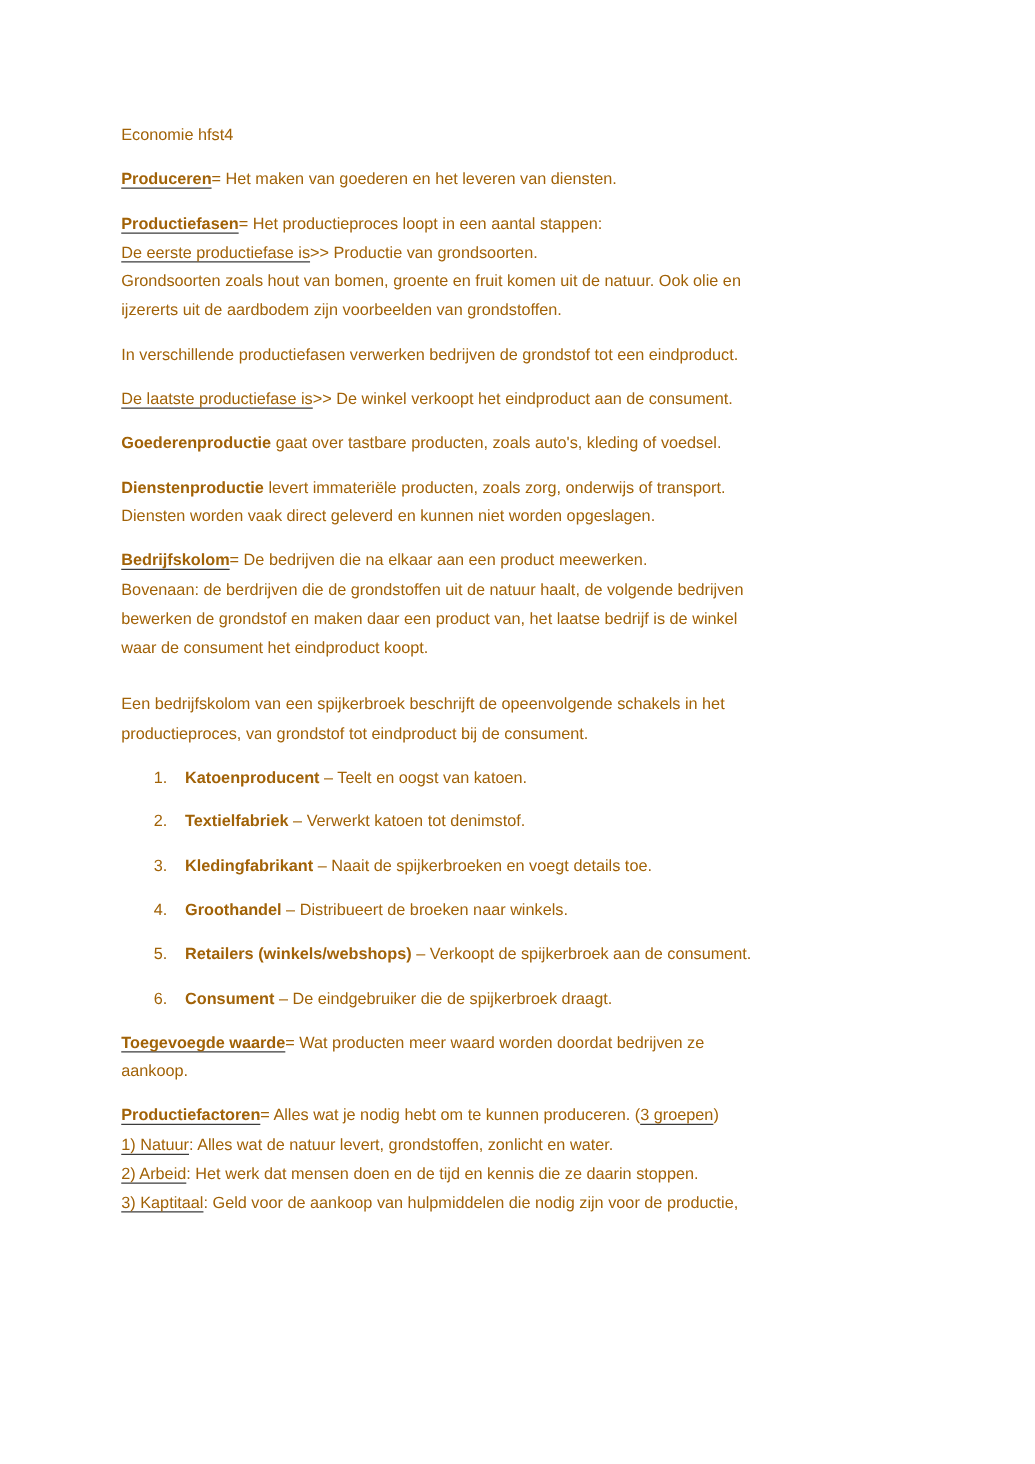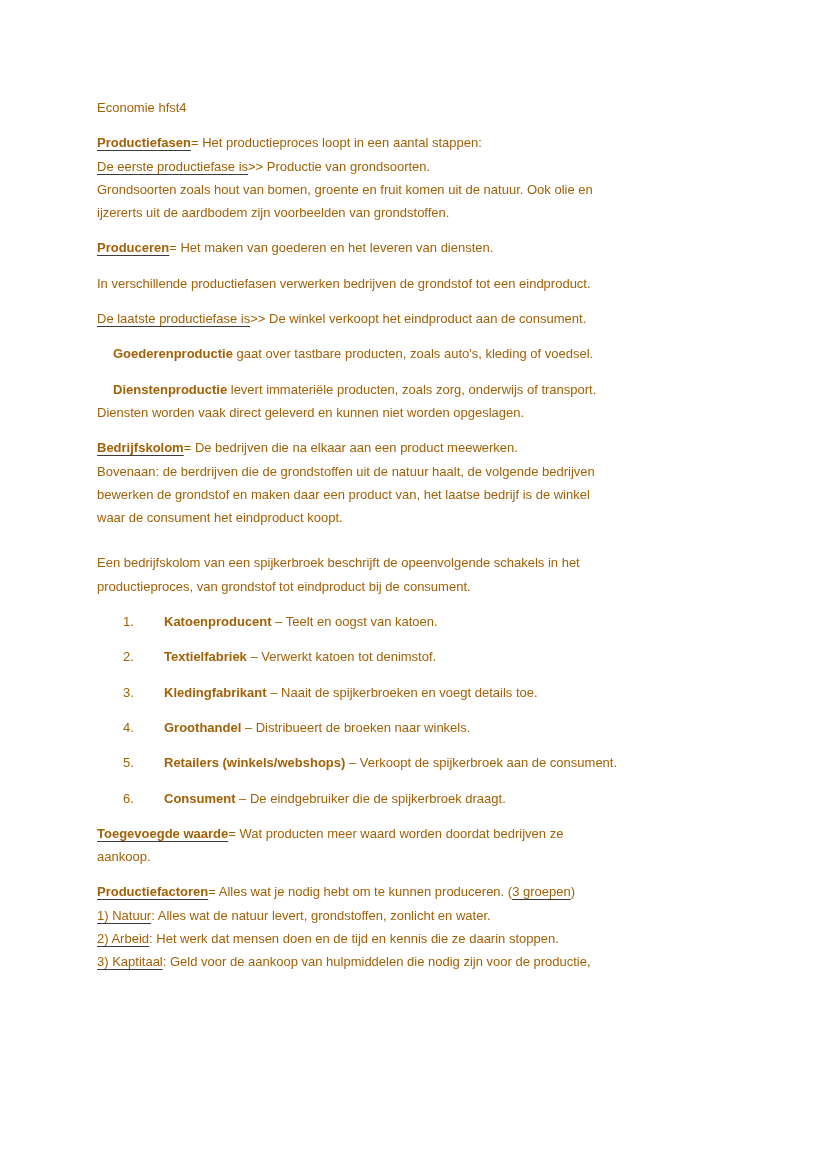--- a/index.html
+++ b/index.html
@@ -12,46 +12,46 @@
     font-size: 13px;
     line-height: 23.3px;
     color: #a16207;
     overflow: hidden;
     position: relative;
   }
   .content { padding: 96px 100px 0 97px; }
   .para { margin: 0 0 12px 0; font-weight: normal; }
   .line { display: block; white-space: nowrap; }
   .wrapline { display: block; }
-  .b  { font-weight: bold; margin-left: 16px; }
+  .b  { font-weight: bold; }
   .u  { text-decoration: underline; text-decoration-thickness: 1px; text-underline-offset: 3px; text-decoration-color: #3c3c3c; }
   .bu { font-weight: bold; text-decoration: underline; text-decoration-thickness: 1px; text-underline-offset: 3px; text-decoration-color: #3c3c3c; }
   .mt-extra { margin-top: 22px; }
   .olist { margin: 0; }
   .li { display: flex; margin-bottom: 12px; }
   .num { flex: none; width: 25px; margin-left: 26px; }
   .li-text { flex: 1; }
 </style>
 </head>
 <body>
 
 <div class="page">
   <div class="content">
 
     <p class="para">Economie hfst4</p>
 
 
+    <p class="para"><span class="bu">Produceren</span><span>= Het maken van goederen en het leveren van diensten.</span></p>
+
     <p class="para">
       <span class="line"><span class="bu">Productiefasen</span><span>= Het productieproces loopt in een aantal stappen:</span></span>
       <span class="line"><span class="u">De eerste productiefase is</span><span>&gt;&gt; Productie van grondsoorten.</span></span>
       <span class="wrapline">Grondsoorten zoals hout van bomen, groente en fruit komen uit de natuur. Ook olie en</span>
       <span class="wrapline">ijzererts uit de aardbodem zijn voorbeelden van grondstoffen.</span>
     </p>
-
-    <p class="para"><span class="bu">Produceren</span><span>= Het maken van goederen en het leveren van diensten.</span></p>
 
     <p class="para">In verschillende productiefasen verwerken bedrijven de grondstof tot een eindproduct.</p>
 
     <p class="para"><span class="u">De laatste productiefase is</span><span>&gt;&gt; De winkel verkoopt het eindproduct aan de consument.</span></p>
 
     <p class="para">
       <span class="line"><span class="b">Goederenproductie</span><span> gaat over tastbare producten, zoals auto's, kleding of voedsel.</span></span>
     </p>
 
     <p class="para">

